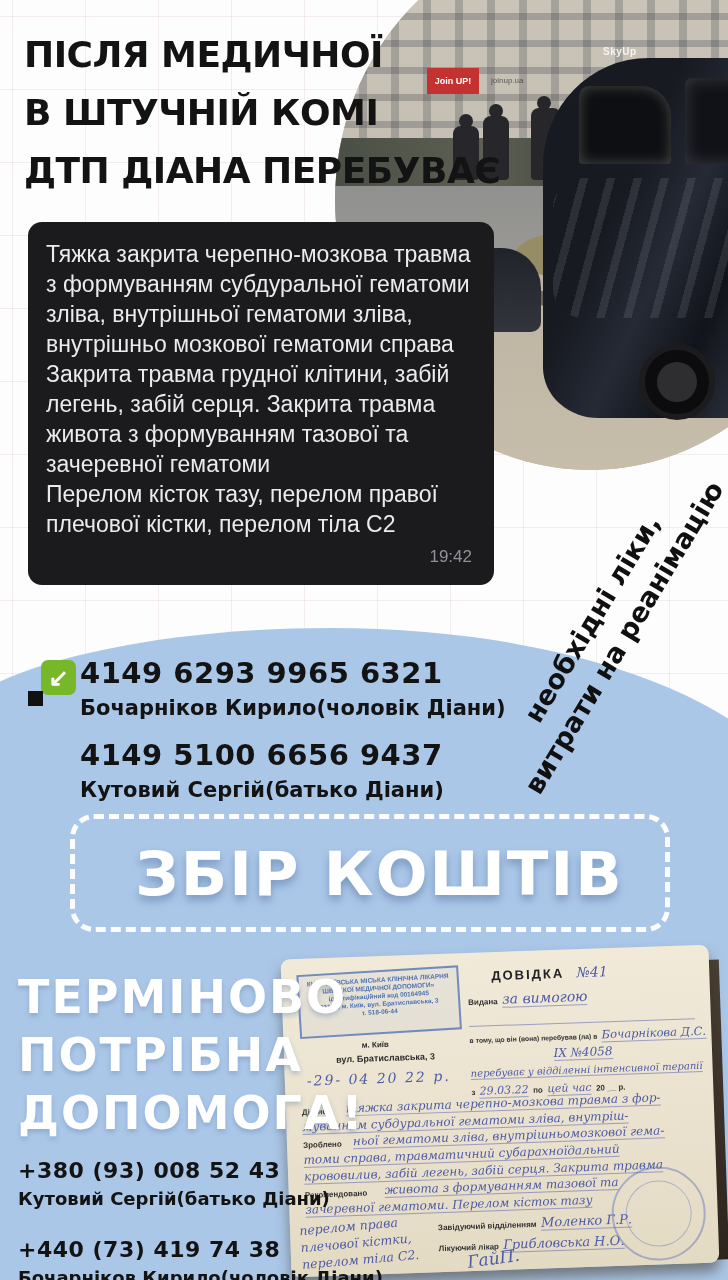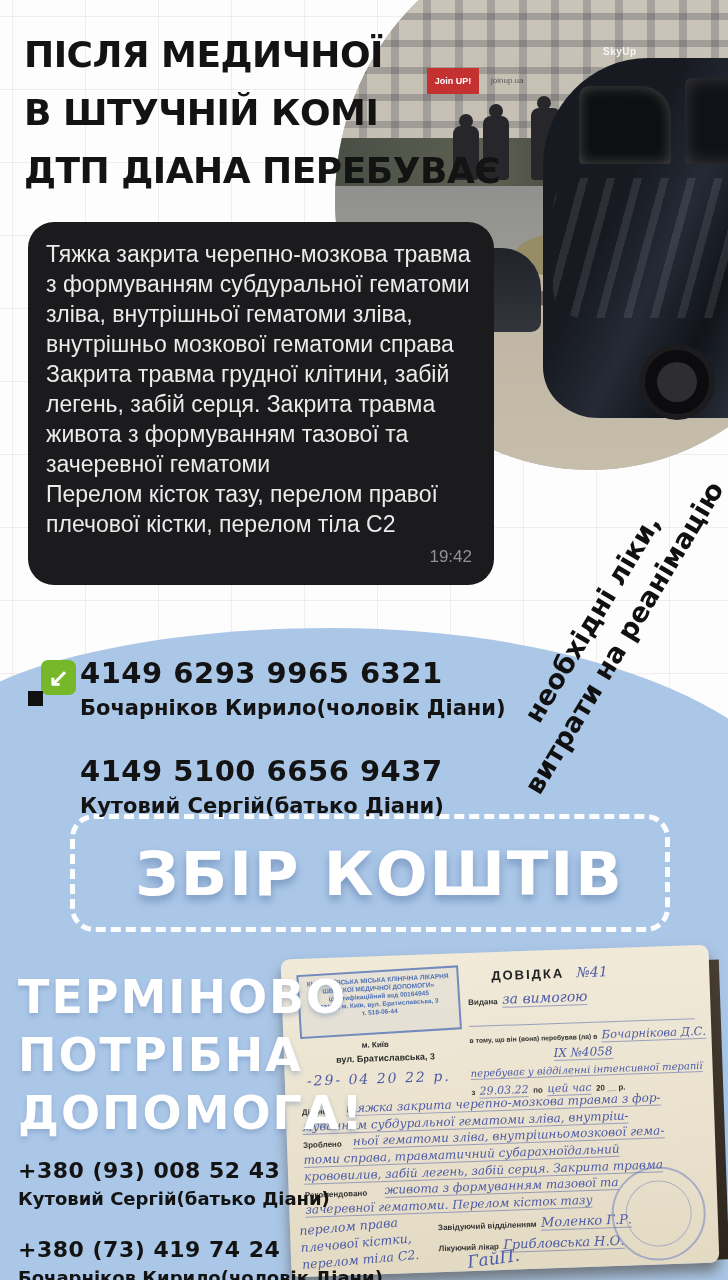--- a/index.html
+++ b/index.html
@@ -37,36 +37,36 @@
   .car-left .wheel::after{content:"";position:absolute;inset:8px;border-radius:50%;background:#b9b9b9;}
   .car-crashed{position:absolute;left:208px;top:128px;width:310px;height:360px;background:linear-gradient(115deg,#171a21 30%,#252a35 45%,#11141a 60%,#2a2f3a 75%,#14171d);border-radius:34% 6% 2% 18%/30% 10% 2% 14%;}
   .car-crashed .win1{position:absolute;left:36px;top:28px;width:92px;height:78px;background:#0d0f13;border-radius:10px 30px 4px 4px;box-shadow:inset 0 0 14px rgba(190,185,170,.35);}
   .car-crashed .win2{position:absolute;left:142px;top:20px;width:96px;height:86px;background:#101218;border-radius:6px 26px 4px 4px;box-shadow:inset 0 0 18px rgba(190,185,170,.25);}
   .car-crashed .dent{position:absolute;left:10px;top:120px;width:270px;height:140px;background:repeating-linear-gradient(105deg,rgba(200,200,210,.12) 0 8px,transparent 8px 26px);border-radius:30px;}
   .car-crashed .wheelc{position:absolute;left:96px;top:286px;width:64px;height:64px;border-radius:50%;background:#0c0c0e;border:6px solid #1c1c1f;}
   .car-crashed .wheelc::after{content:"";position:absolute;inset:12px;border-radius:50%;background:#2e2e31;}
   
   .headline{position:absolute;left:24px;top:26px;z-index:2;font-family:"DejaVu Sans",sans-serif;font-weight:bold;font-size:36px;line-height:58px;color:#131313;letter-spacing:-.5px;}
   
-  .chat{position:absolute;left:28px;top:222px;width:466px;height:363px;background:#1b1b1d;border-radius:26px;z-index:3;box-sizing:border-box;padding:17px 16px 14px 18px;color:#ebebec;font-size:23px;line-height:30px;}
+  .chat{position:absolute;left:28px;top:222px;width:466px;height:363px;background:#1b1b1d;border-radius:14px;z-index:3;box-sizing:border-box;padding:17px 16px 14px 18px;color:#ebebec;font-size:23px;line-height:30px;}
   .chat p{margin:0;}
   .chat .ts{position:absolute;right:22px;bottom:13px;color:#90909a;font-size:17px;}
   
   .note{position:absolute;left:408px;top:428px;width:400px;height:400px;display:flex;flex-direction:column;align-items:center;justify-content:center;transform:rotate(-59deg);z-index:2;font-family:"DejaVu Sans",sans-serif;font-weight:bold;font-size:27px;color:#101010;line-height:37px;white-space:nowrap;}
   
   .blue{position:absolute;left:-70px;top:628px;width:880px;height:660px;background:#abc7e8;border-top-left-radius:420px 128px;border-top-right-radius:500px 215px;z-index:1;}
   
   .cards{position:absolute;left:28px;top:656px;z-index:3;}
   .privat{position:absolute;left:0;top:4px;width:48px;height:48px;}
   .privat .green{position:absolute;left:13px;top:0;width:35px;height:35px;background:#76b82a;border-radius:7px;display:flex;align-items:center;justify-content:center;color:#fff;font-size:24px;font-weight:bold;line-height:1;}
   .privat .black{position:absolute;left:0;top:31px;width:15px;height:15px;background:#111;}
   .card{margin-left:52px;}
   .card .num{font-family:"DejaVu Sans",sans-serif;font-weight:bold;font-size:29px;color:#131313;letter-spacing:.5px;}
   .card .holder{font-family:"DejaVu Sans",sans-serif;font-weight:bold;font-size:21px;color:#131313;margin-top:6px;}
-  .card2{margin-top:34px;}
+  .card2{margin-top:18px;}
   
   .fund{position:absolute;left:70px;top:814px;width:600px;height:118px;border:5px dashed #fbfdff;border-radius:24px;display:flex;align-items:center;justify-content:center;z-index:2;box-sizing:border-box;}
   .fund span{font-family:"DejaVu Sans",sans-serif;font-weight:bold;font-size:61px;letter-spacing:2px;color:#fff;text-shadow:0 5px 9px rgba(95,128,170,.65);margin-left:19px;}
   
   .urgent{position:absolute;left:18px;top:968px;z-index:4;font-family:"DejaVu Sans",sans-serif;font-weight:bold;font-size:46px;line-height:58px;color:#fff;letter-spacing:2px;text-shadow:0 3px 5px rgba(95,128,170,.4);}
   
   .doc-strip{position:absolute;left:690px;top:960px;width:34px;height:300px;background:linear-gradient(#4a4036,#2c251e);z-index:2;transform:rotate(-2deg);}
   .doc{position:absolute;left:286px;top:952px;width:428px;height:318px;z-index:3;transform:rotate(-2deg);background:linear-gradient(180deg,#f1ead9,#e9e1cd 60%,#e3dac3);border-radius:9px;box-shadow:0 9px 13px rgba(55,42,24,.5);}
   .doc *{box-sizing:border-box;}
   .stamp{position:absolute;left:16px;top:14px;width:162px;height:64px;border:2px solid rgba(75,110,180,.75);background:rgba(110,145,210,.07);transform:rotate(-1.5deg);padding-top:4px;text-align:center;color:#4f72b5;font-size:6.5px;line-height:8px;font-weight:bold;}
@@ -250,18 +250,18 @@
     <div class="sig-squiggle hand">ГайП.</div>
     <div class="round-stamp"></div>
   </div>
 
   <div class="contacts">
     <div>
       <div class="phone">+380 (93) 008 52 43</div>
       <div class="cname">Кутовий Сергій(батько Діани)</div>
     </div>
     <div class="contact2">
-      <div class="phone">+380 (73) 419 74 24</div>
+      <div class="phone">+440 (73) 419 74 38</div>
       <div class="cname">Бочарніков Кирило(чоловік Діани)</div>
     </div>
   </div>
 
 </div>
 
 </body></html>

